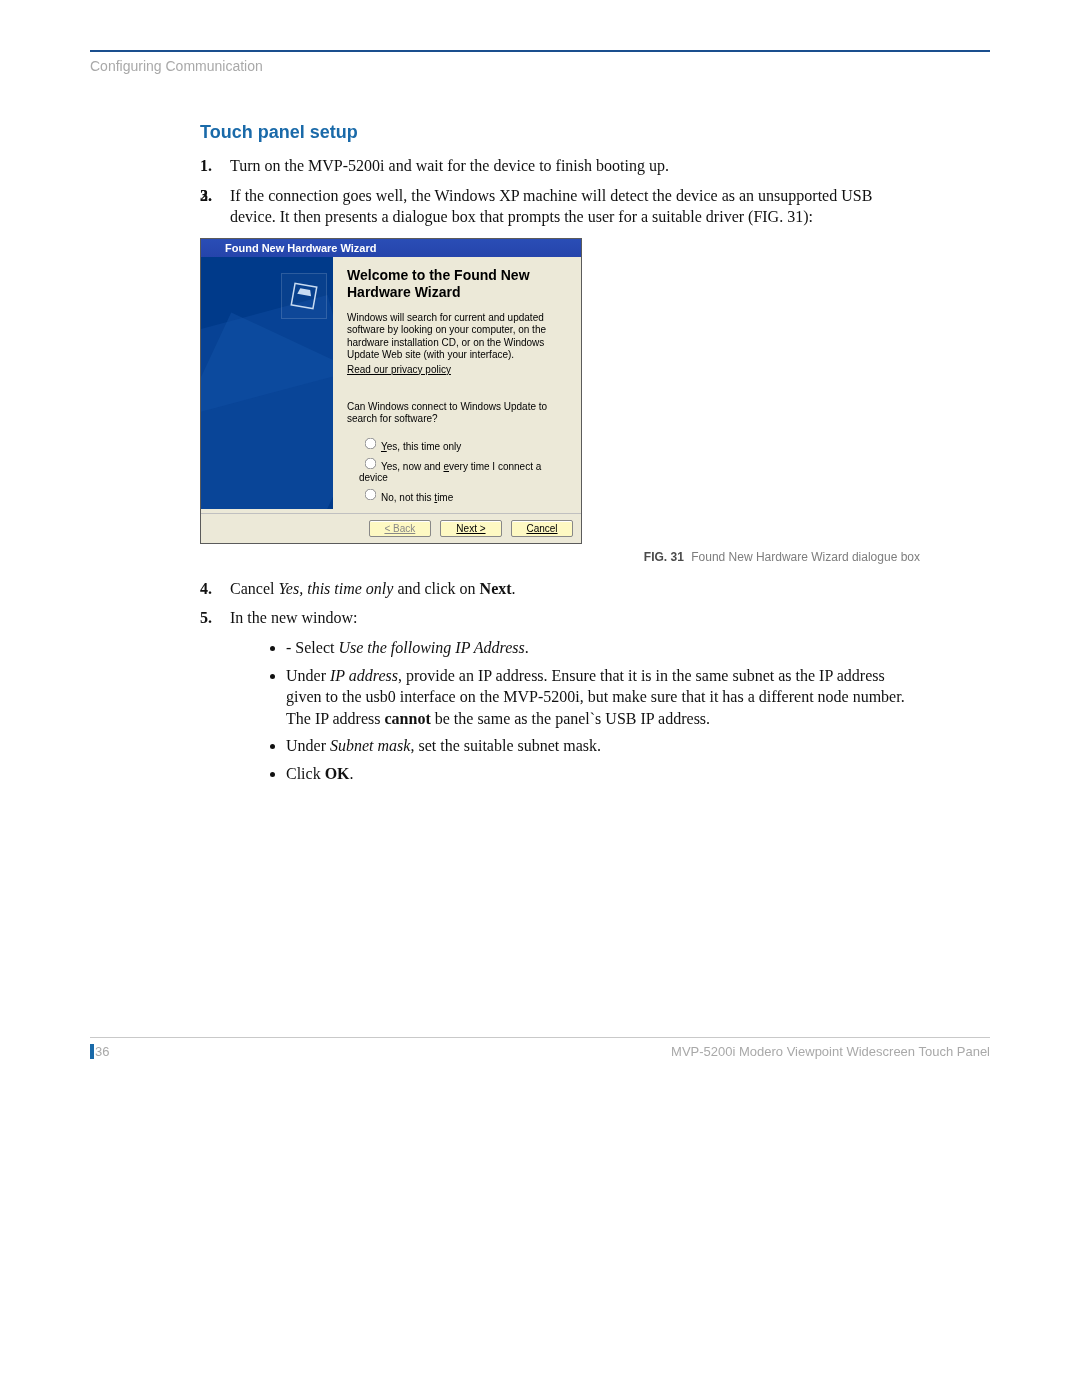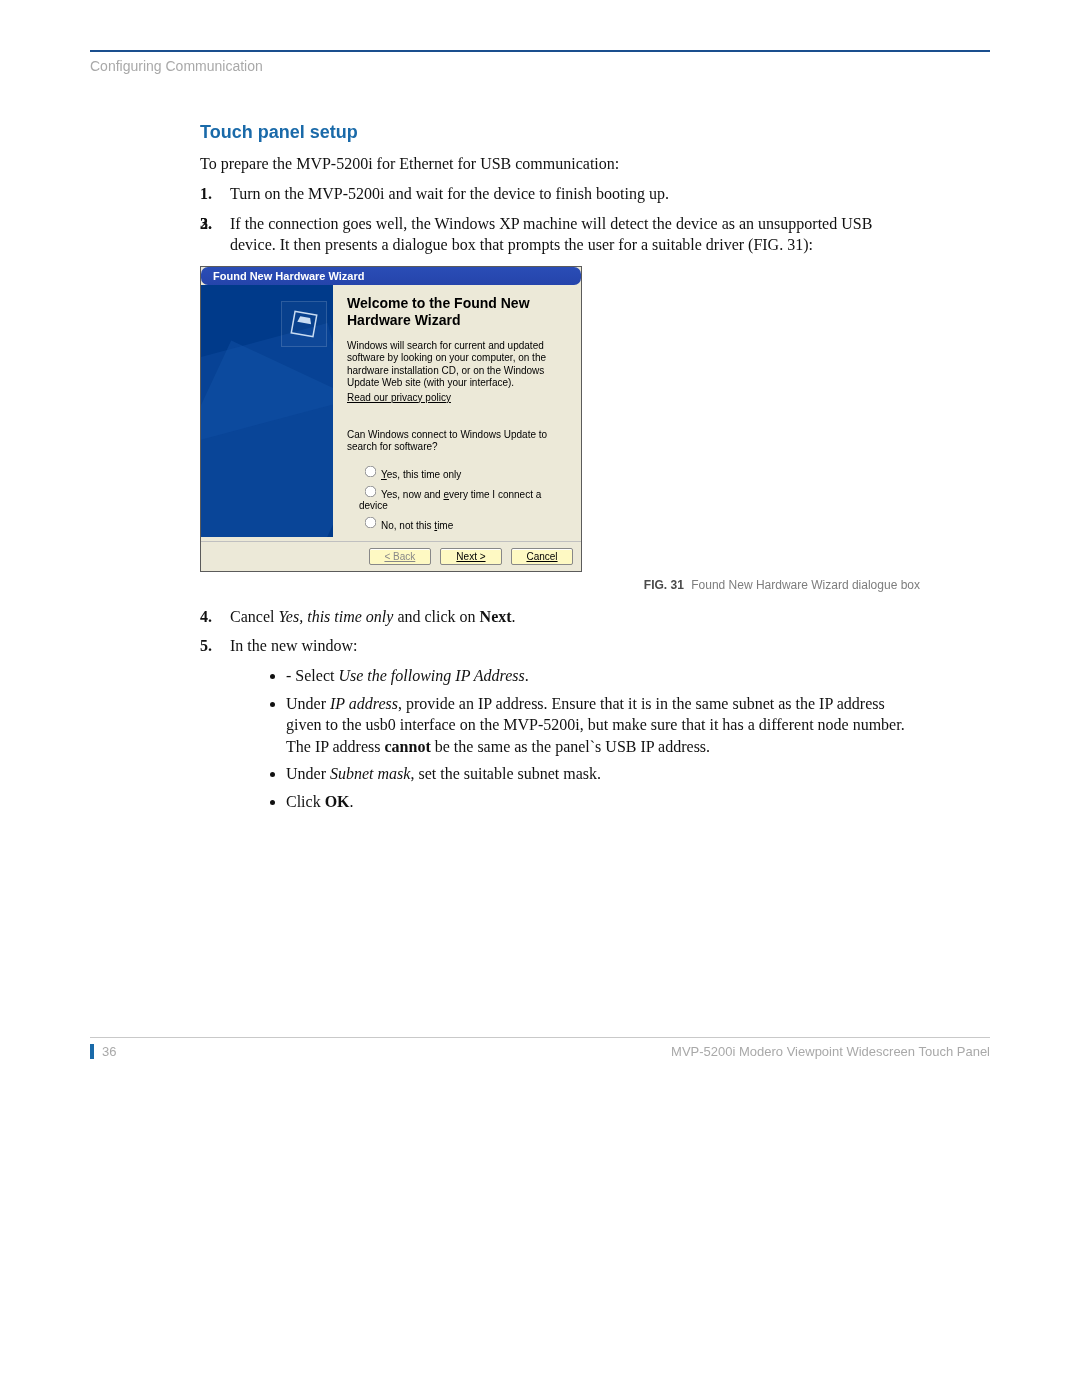--- a/index.html
+++ b/index.html
@@ -80,23 +80,22 @@
     font-size: 11px;
     color: #000;
     background: #ece9d8;
     border: 1px solid #5b5b5b;
     width: 380px;
   }
   .dlg-title {
     background: linear-gradient(#2a4db6,#2544ab);
     color: #fff;
     font-weight: bold;
-    padding: 3px 12px;
+    padding: 3px 24px;
     font-size: 11px;
-    border-radius: 7px;
   }
   .dlg-body {
     display: flex;
     background: #ece9d8;
   }
   .dlg-side {
     width: 132px;
     height: 252px;
     background: #003a8a;
     position: relative;
@@ -221,34 +220,33 @@
     font-family: Arial, Helvetica, sans-serif;
     font-size: 13px;
     color: #a9a9a9;
     border-top: 1px solid #c9c9c9;
     padding-top: 6px;
     display: flex;
     justify-content: space-between;
   }
   .footer .pg-block {
     border-left: 4px solid #1a6aa9;
-    padding-left: 8px;
+    padding-left: 1px;
   }
   .underline-letter { text-decoration: underline; }
 </style>
 </head>
 <body>
 
 <div class="page">
   <div class="top-rule"></div>
   <div class="running-header">Configuring Communication</div>
 
   <div class="content">
     <h2 class="section-title">Touch panel setup</h2>
-    <p class="intro">To prepare the MVP-5200i for Ethernet for USB communication:</p>
 
     <ol class="num-list">
       <li>
         <span class="num">1.</span>
         <span>Turn on the MVP-5200i and wait for the device to finish booting up.</span>
       </li>
       <li>
         <span class="num">2.</span>
       </li>
       <li>

